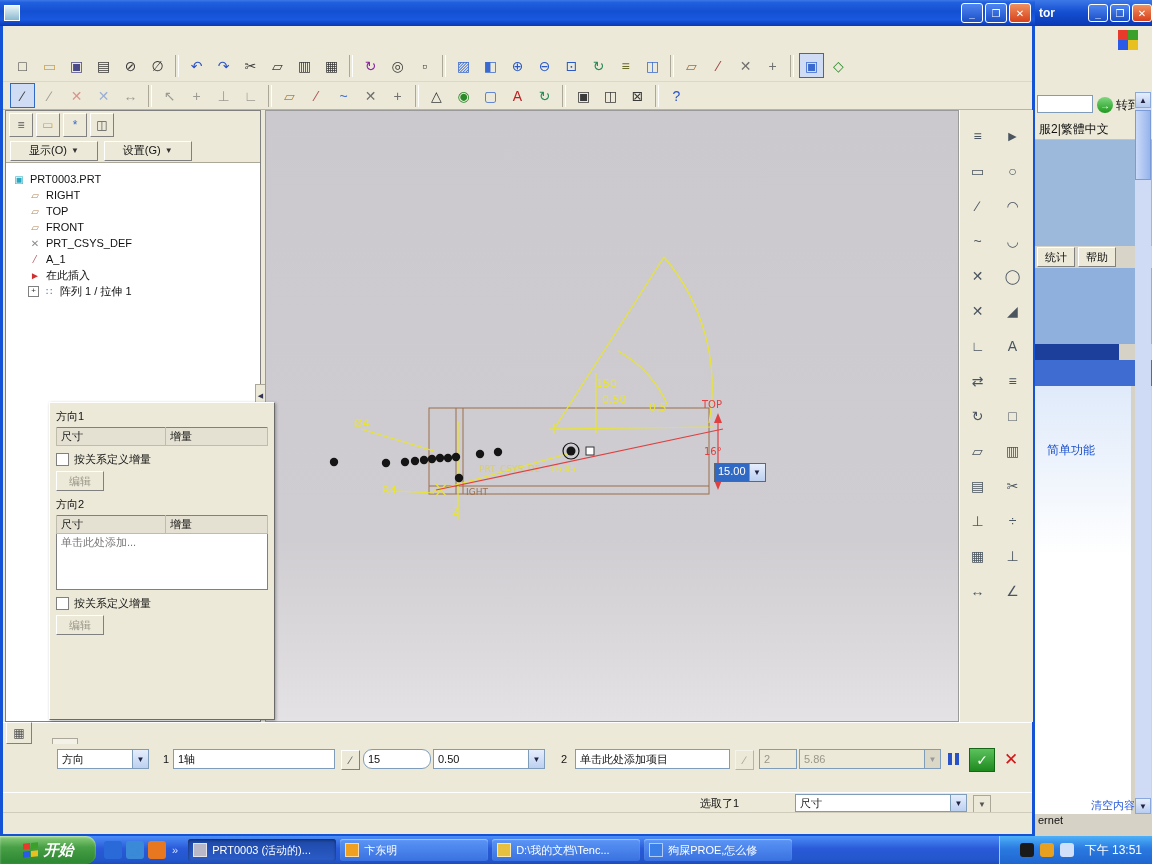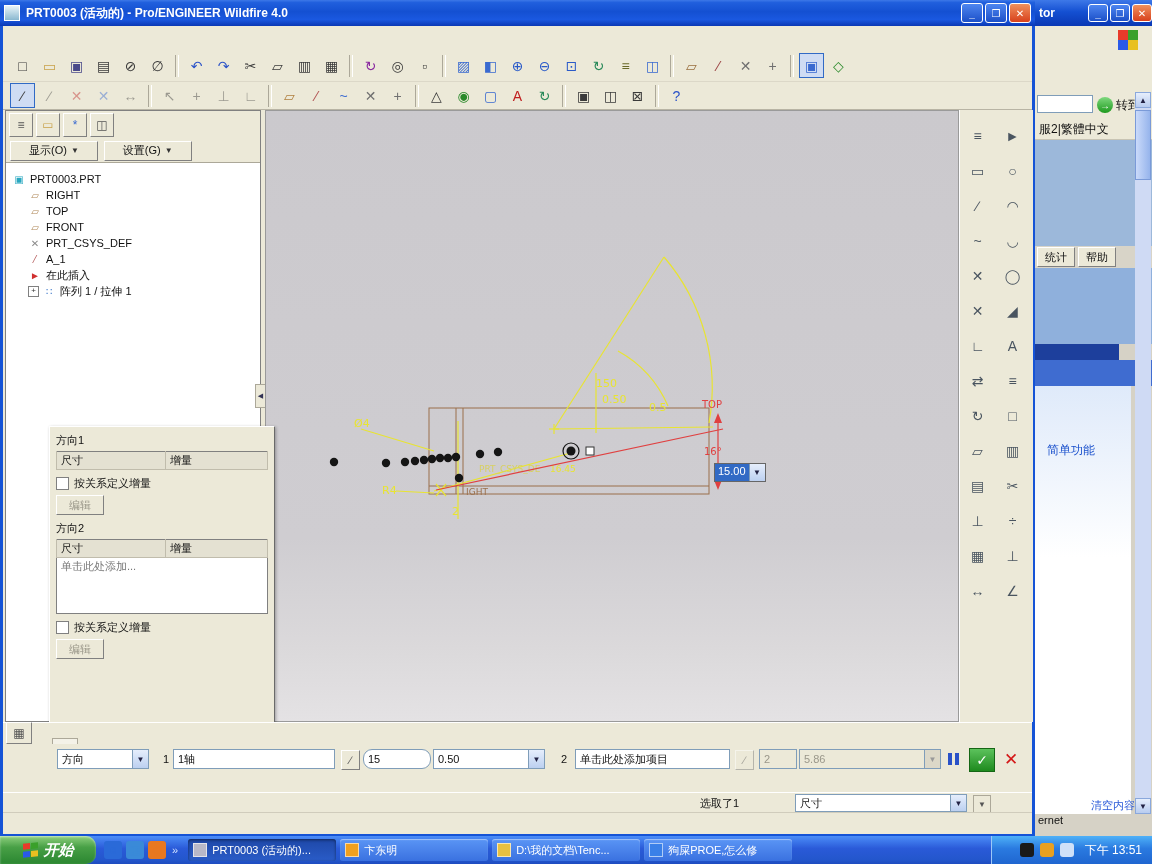--- a/index.html
+++ b/index.html
@@ -61,21 +61,21 @@
     display:flex;align-items:center;justify-content:center;font-size:8px;color:#224;}
 
   #right-toolbar{position:absolute;left:956px;top:0;width:73px;height:612px;background:#ece9d8;border-left:1px solid #fff;}
   .rt-col{position:absolute;top:8px;display:flex;flex-direction:column;}
   .rt-col .tb-icon{margin:5px 0;color:#4a5560;}
   #splitter-btn{position:absolute;left:252px;top:274px;width:9px;height:22px;background:#ece9d8;border:1px solid #aca899;
     font-size:7px;display:flex;align-items:center;justify-content:center;color:#335;}
 
   
   #pattern-dialog{position:absolute;left:46px;top:292px;width:226px;height:318px;background:#ece9d8;
-    border:1px solid;border-color:#fff #6a6a6a #6a6a6a #fff;box-shadow:1px 1px 3px rgba(0,0,0,.3);padding:4px 6px;box-sizing:border-box;margin-top:24px;}
+    border:1px solid;border-color:#fff #6a6a6a #6a6a6a #fff;box-shadow:1px 1px 3px rgba(0,0,0,.3);padding:4px 6px;box-sizing:border-box;}
   .dlg-title{font-size:11px;margin:2px 0 3px 0;}
   .dlg-table{width:100%;border:1px solid #808080;background:#fff;font-size:11px;border-collapse:collapse;}
   .dlg-table th{background:#e4e1d2;font-weight:normal;text-align:left;padding:1px 4px;border:1px solid #c0bcac;border-top:none;}
   .dlg-table td{padding:1px 4px;vertical-align:top;}
   .dlg-body-1{background:#fdfae6;}
   .chk-row{display:flex;align-items:center;margin:6px 0 4px 0;font-size:11px;}
   .chk{width:11px;height:11px;background:#fff;border:1px solid #808080;margin-right:5px;}
   .dlg-btn{width:46px;height:18px;background:#ece9d8;border:1px solid;border-color:#fff #808080 #808080 #fff;
     font-size:11px;color:#9a978a;display:flex;align-items:center;justify-content:center;margin-bottom:6px;}
 
@@ -142,21 +142,21 @@
   .flag i{display:block;width:7px;height:6px;}
   #quick-launch{display:flex;align-items:center;margin-left:6px;}
   .ql-icon{width:18px;height:18px;border-radius:3px;margin:0 2px;display:flex;align-items:center;justify-content:center;
     color:#fff;font-size:12px;font-weight:bold;}
   #ql-overflow{color:#cfe0ff;margin:0 4px;font-size:11px;}
   #task-buttons{display:flex;align-items:center;margin-left:6px;}
   .task-btn{width:148px;height:22px;margin-right:4px;border-radius:3px;display:flex;align-items:center;padding:0 5px;box-sizing:border-box;
     background:linear-gradient(#5a95f5,#3a71e0);box-shadow:inset 0 1px 1px rgba(255,255,255,.45);color:#fff;font-size:11px;white-space:nowrap;overflow:hidden;}
   .task-btn.active{background:linear-gradient(#1e48a8,#2a5cc8);box-shadow:inset 0 1px 3px rgba(0,0,0,.5);}
   .task-ic{width:12px;height:12px;flex:none;margin-right:5px;border:1px solid rgba(255,255,255,.6);}
-  #tray{margin-left:auto;height:28px;display:flex;align-items:center;padding:0 10px 0 25px;
+  #tray{margin-left:auto;height:28px;display:flex;align-items:center;padding:0 10px 0 17px;
     background:linear-gradient(180deg,#4eb1f8,#2a7ae0 45%,#1f66d0);border-left:1px solid #9cc8f8;}
   .tray-ic{width:14px;height:14px;border-radius:3px;margin:0 3px;}
   #clock{color:#fff;font-size:12px;margin-left:8px;white-space:nowrap;}
 </style>
 </head>
 <body>
 
 <div id="screen">
 
   <div id="bg-strip">
@@ -202,21 +202,20 @@
       <span class="sb-btn" style="top:0;">▲</span>
       <span id="sb-thumb"></span>
       <span class="sb-btn" style="top:706px;">▼</span>
     </div>
   </div>
 
   <div id="proe-window">
 
     <div id="titlebar">
       <span id="title-icon"></span>
-      <span class="title-text">PRT0003 (活动的) - Pro/ENGINEER Wildfire 4.0</span>
       <span style="margin-left:auto;display:flex;">
         <span class="win-btn">_</span>
         <span class="win-btn">❐</span>
         <span class="win-btn close">✕</span>
       </span>
     </div>
 
     <div id="menubar">
 
     <span class="menu-item"></span>

